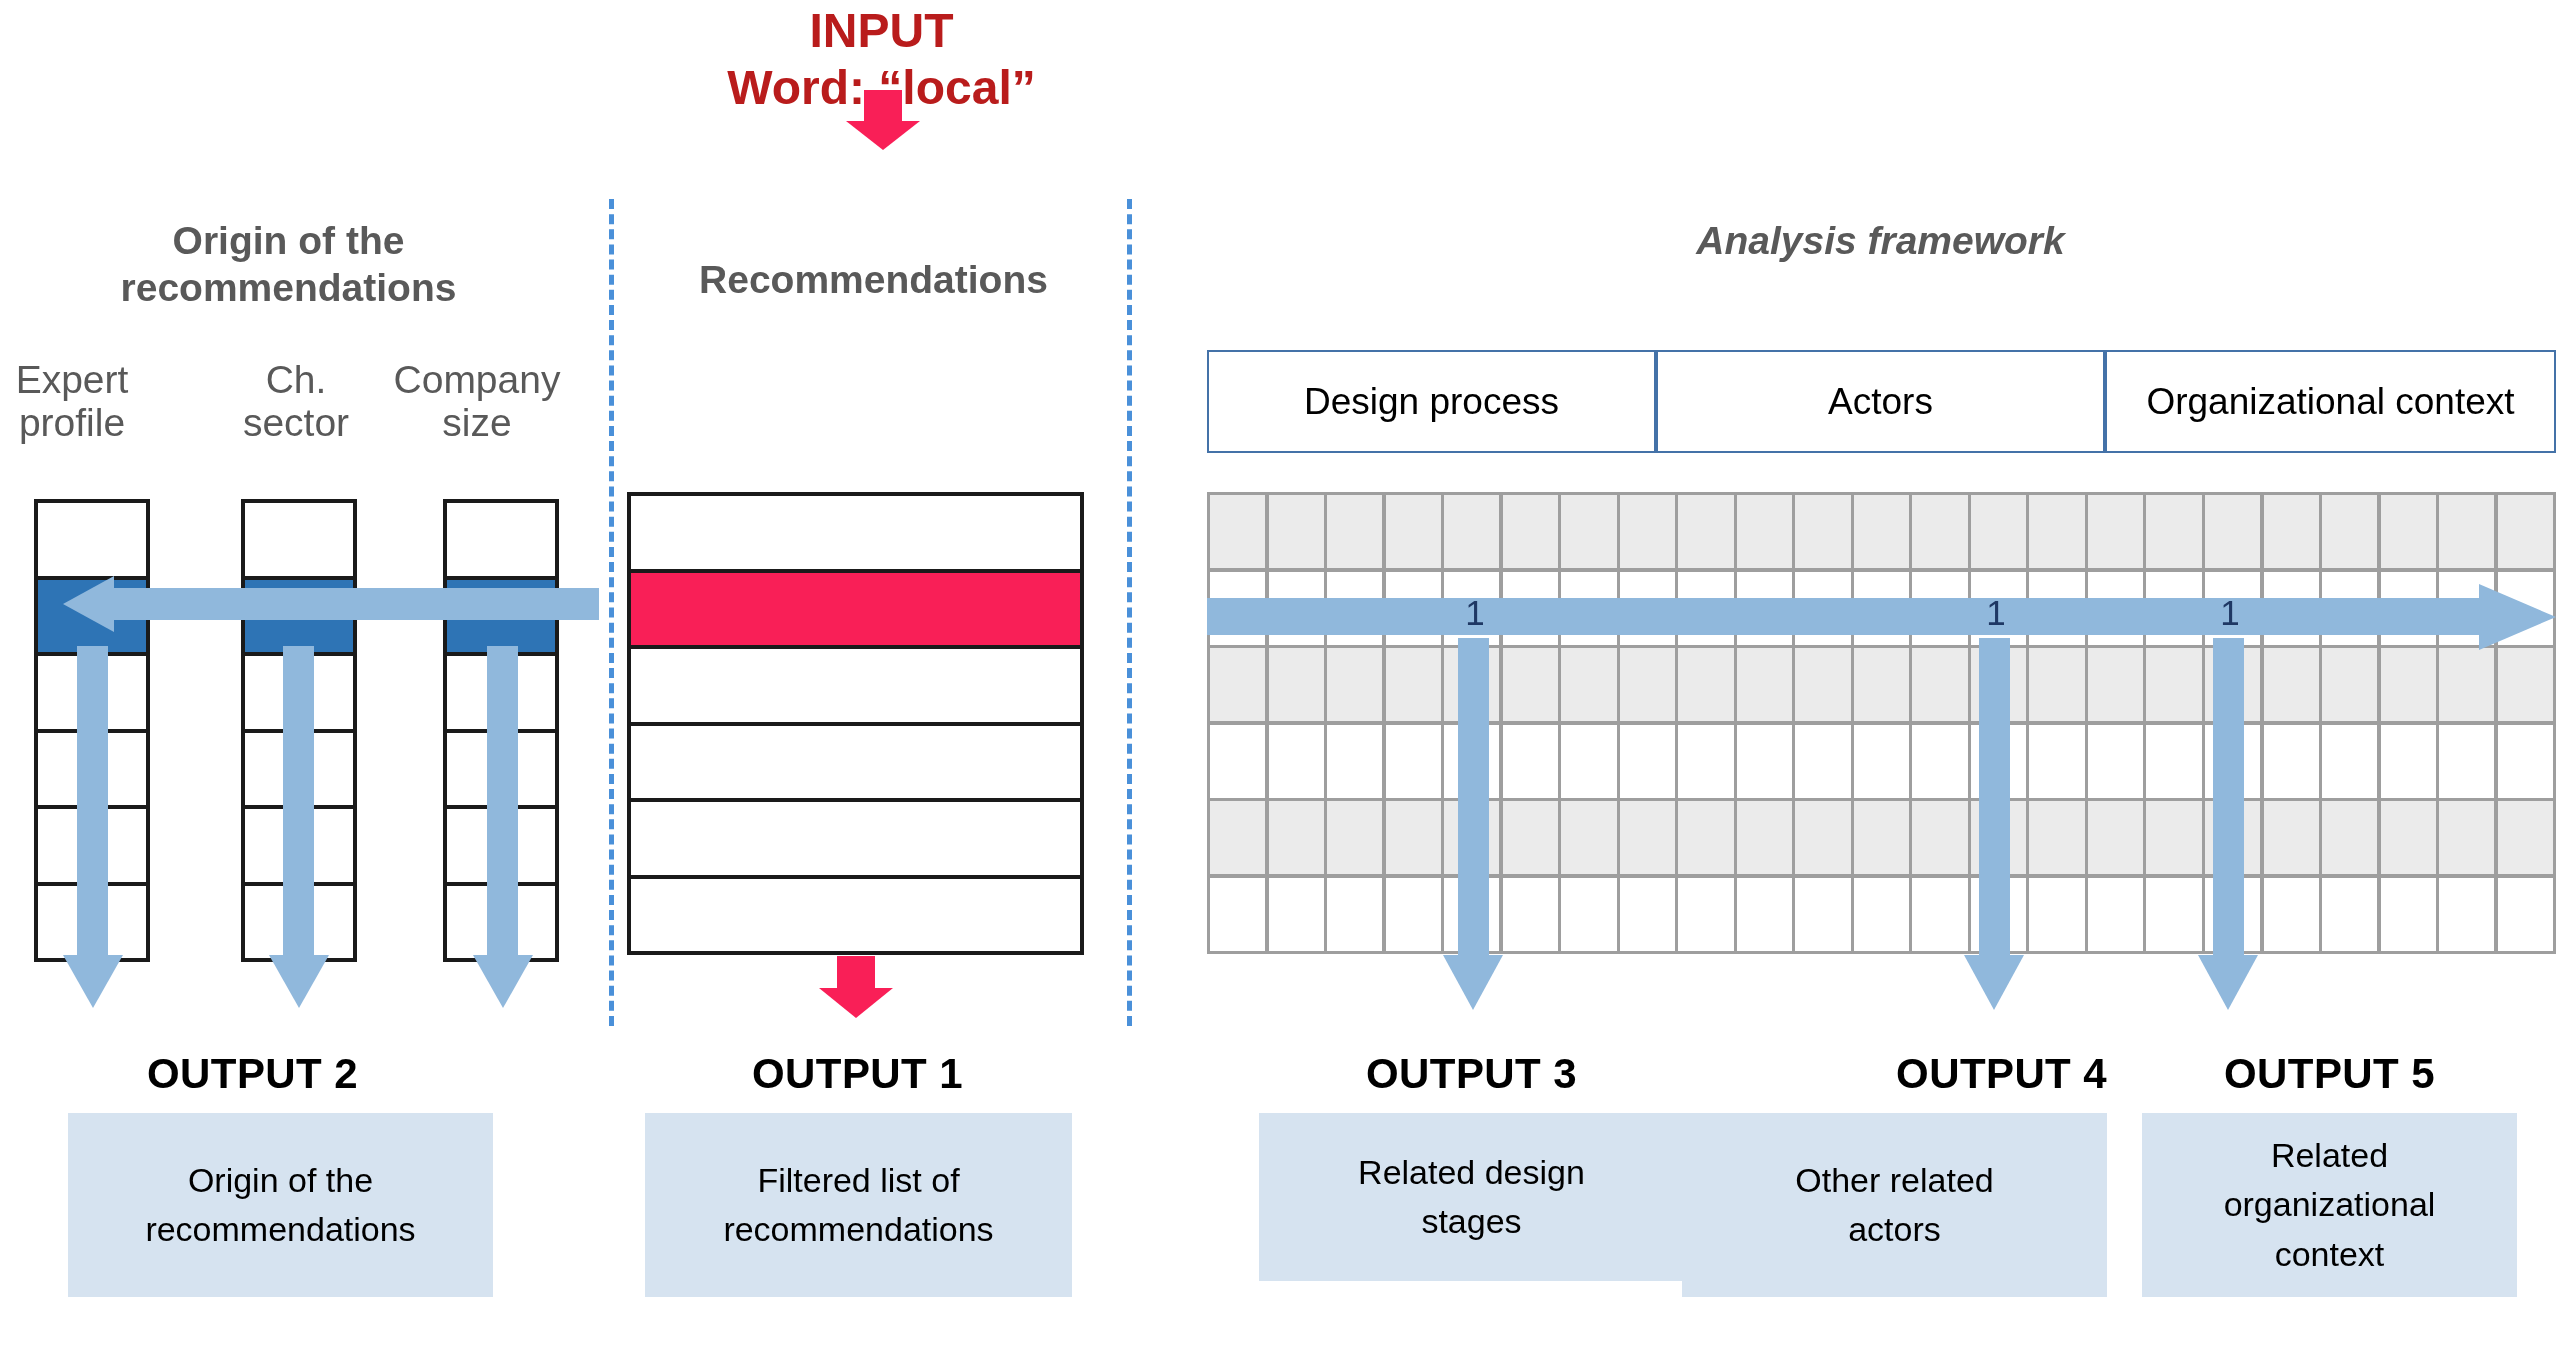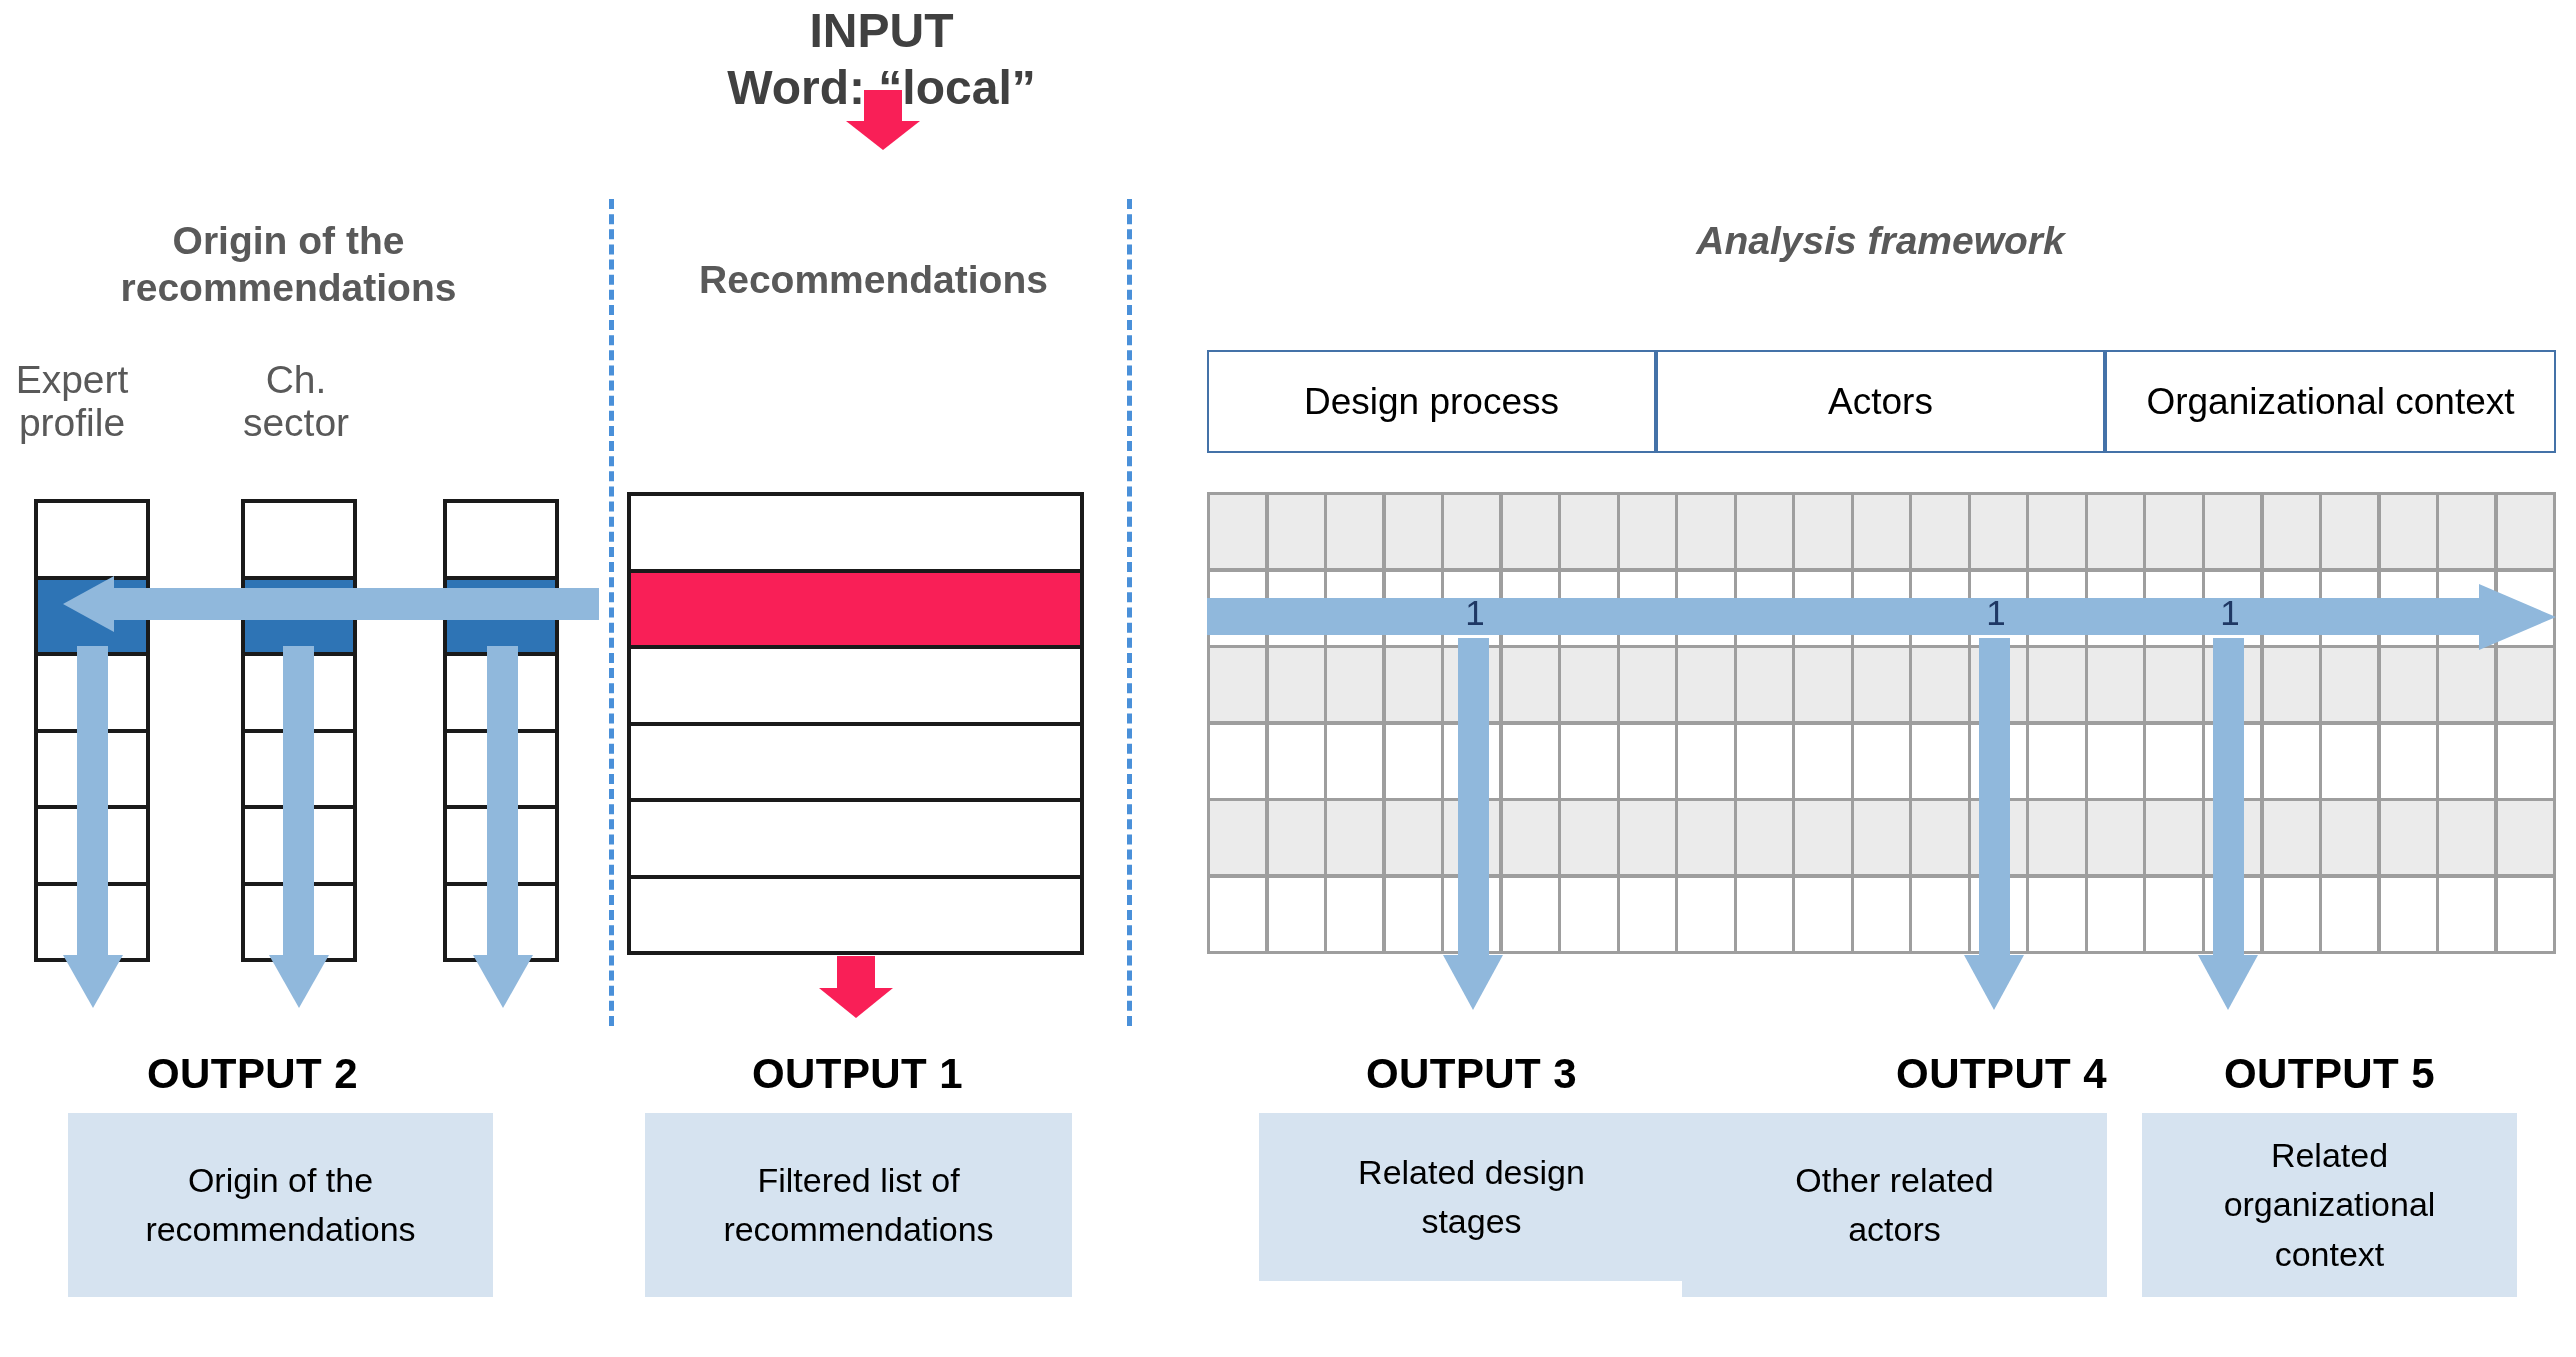--- a/index.html
+++ b/index.html
@@ -7,21 +7,21 @@
   body{
     font-family:"Liberation Sans", sans-serif;
     width:2576px;height:1357px;position:relative;overflow:hidden;
     -webkit-font-smoothing:antialiased;
   }
   .stage{position:absolute;left:0;top:0;width:2576px;height:1357px;}
   .abs{position:absolute;}
 
   
   .ttl-input{
-    font-weight:bold;font-size:48px;color:#404040;text-align:center;line-height:1.18;
+    font-weight:bold;font-size:48px;color:#b91c1c;text-align:center;line-height:1.18;
   }
   .sect-title{
     font-weight:bold;font-size:39px;color:#595959;text-align:center;line-height:1.2;
   }
   .col-label{
     font-size:39px;color:#595959;text-align:center;line-height:1.1;
   }
   .out-title{
     font-weight:bold;font-size:42px;color:#000;text-align:center;letter-spacing:0.4px;
   }
@@ -101,20 +101,24 @@
   </div>
 
   <div class="abs col-label" style="left:-32px;top:359px;width:208px;">
     <div>Expert</div>
     <div>profile</div>
   </div>
   <div class="abs col-label" style="left:204px;top:359px;width:184px;">
     <div>Ch.</div>
     <div>sector</div>
   </div>
+  <div class="abs col-label" style="left:365px;top:359px;width:224px;">
+    <div>Company</div>
+    <div>size</div>
+  </div>
 
   <div class="abs origin-col" style="left:34px;top:499px;width:116px;height:463px;">
     <div class="origin-cell"></div>
     <div class="origin-cell sel"></div>
     <div class="origin-cell"></div>
     <div class="origin-cell"></div>
     <div class="origin-cell"></div>
     <div class="origin-cell"></div>
   </div>
 

